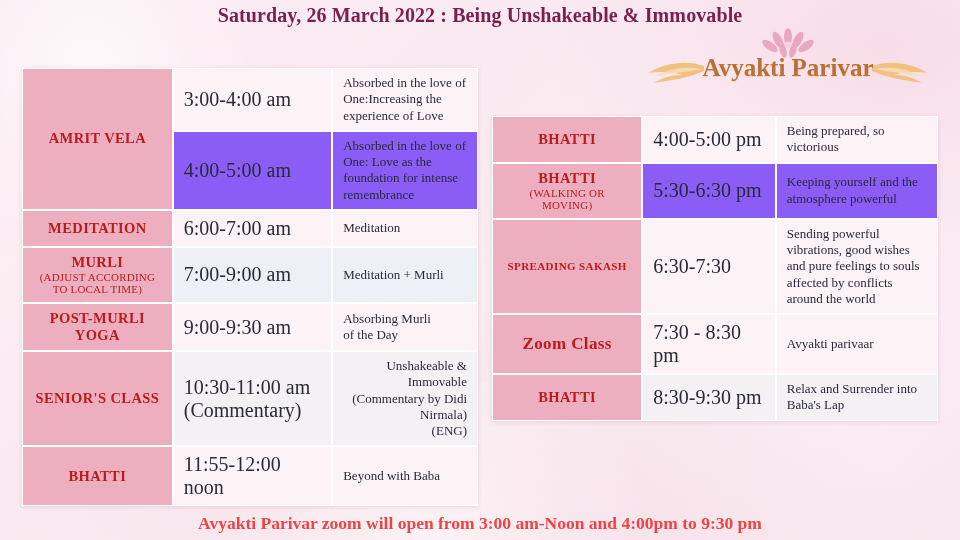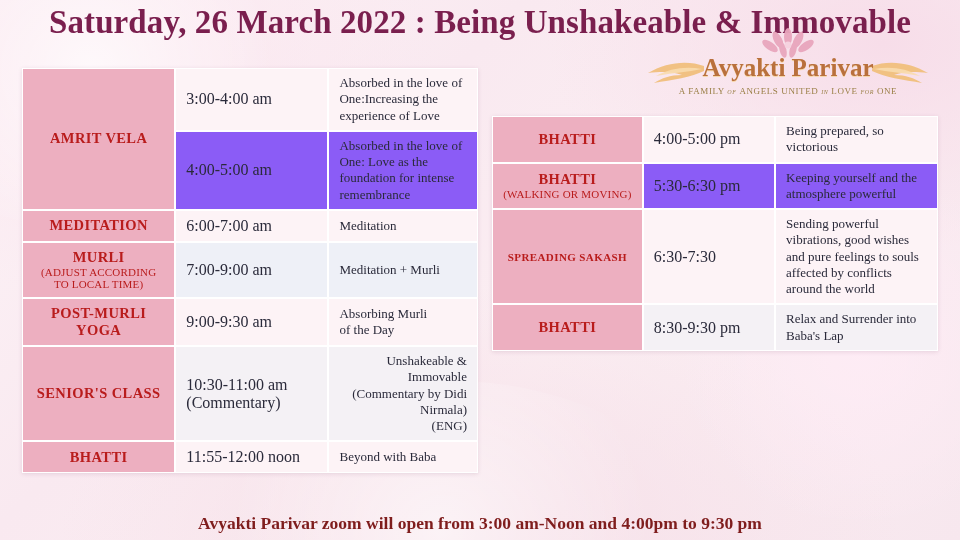--- a/index.html
+++ b/index.html
@@ -29,21 +29,21 @@
             background: radial-gradient(circle, rgba(255,236,246,0.8) 0%, rgba(255,236,246,0) 70%); }
   .glow-3 { left: 180px; bottom: -140px; width: 520px; height: 300px;
             background: radial-gradient(circle, rgba(255,255,255,0.6) 0%, rgba(255,255,255,0) 70%); }
 
   #title {
     position: absolute;
     top: 4px;
     left: 0;
     width: 960px;
     text-align: center;
-    font-size: 33px;
+    font-size: 20px;
     font-weight: bold;
     color: #7a1f4e;
     letter-spacing: 0.1px;
     font-family: "Liberation Serif", serif;
   }
 
   #logo {
     position: absolute;
     left: 648px;
     top: 28px;
@@ -112,21 +112,21 @@
   }
   .c-label .sub {
     display: block;
     font-size: 11px;
     line-height: 1.15;
     font-weight: normal;
     letter-spacing: 0.2px;
   }
   .c-time {
     color: #2a2a3a;
-    font-size: 16px;
+    font-size: 20px;
     text-align: left;
   }
   .c-desc {
     color: #2a2a3a;
     font-size: 13px;
     line-height: 1.25;
     text-align: left;
   }
   .bg-a { background: #fdf3f6; }
   .bg-b { background: #8b5cf6; }
@@ -134,21 +134,21 @@
   .bg-d { background: #f4f1f5; }
 
   #footer {
     position: absolute;
     left: 0;
     bottom: 6px;
     width: 960px;
     text-align: center;
     font-size: 17.5px;
     font-weight: bold;
-    color: #7f1d1d;
+    color: #ef4444;
     font-family: "Liberation Serif", serif;
   }
 </style>
 </head>
 <body>
 
 <div class="glow glow-1"></div>
 <div class="glow glow-2"></div>
 <div class="glow glow-3"></div>
 
@@ -169,21 +169,20 @@
   </svg>
   <svg class="wing left" viewBox="0 0 62 26">
     <path d="M60 6 C44 0 22 2 4 13 C20 11 30 12 38 15 C26 15 18 18 10 23 C28 20 48 17 60 11 Z" fill="#f0bf7c" opacity="0.95"></path>
     <path d="M58 9 C42 6 26 8 12 16 C28 13 44 12 58 9 Z" fill="#f8dcae" opacity="0.9"></path>
   </svg>
   <svg class="wing right" viewBox="0 0 62 26">
     <path d="M2 6 C18 0 40 2 58 13 C42 11 32 12 24 15 C36 15 44 18 52 23 C34 20 14 17 2 11 Z" fill="#f0bf7c" opacity="0.95"></path>
     <path d="M4 9 C20 6 36 8 50 16 C34 13 18 12 4 9 Z" fill="#f8dcae" opacity="0.9"></path>
   </svg>
   <div class="brand">Avyakti Parivar</div>
-  <div class="tagline"><span>A FAMILY </span><span class="em">of </span><span>ANGELS UNITED </span><span class="em">in </span><span>LOVE </span><span class="em">for </span><span>ONE</span></div>
 </div>
 
 <table class="sched" id="left-table" style="left:22px; top:68px; width:456px;">
   <tbody>
       <tr>
     <td class="c-label" rowspan="2" style="width:148px;">AMRIT VELA</td>
     <td class="c-time bg-a" style="width:150px;">3:00-4:00 am</td>
     <td class="c-desc bg-a" style="width:152px;">Absorbed in the love of One:Increasing the experience of Love</td>
   </tr>
   <tr>
@@ -231,20 +230,25 @@
     <td class="c-label"><span>BHATTI</span><span class="sub">(WALKING OR MOVING)</span></td>
     <td class="c-time bg-b">5:30-6:30 pm</td>
     <td class="c-desc bg-b">Keeping yourself and the atmosphere powerful</td>
   </tr>
   <tr>
     <td class="c-label" style="font-size:11px;font-variant:normal;">SPREADING SAKASH</td>
     <td class="c-time bg-a">6:30-7:30</td>
     <td class="c-desc bg-a">Sending powerful vibrations, good wishes and pure feelings to souls affected by conflicts around the world</td>
   </tr>
   <tr>
+    <td class="c-label" style="font-size:17px;font-variant:normal;font-weight:bold;">Zoom Class</td>
+    <td class="c-time bg-a">7:30 - 8:30 pm</td>
+    <td class="c-desc bg-a">Avyakti parivaar</td>
+  </tr>
+  <tr>
     <td class="c-label">BHATTI</td>
     <td class="c-time bg-d">8:30-9:30 pm</td>
     <td class="c-desc bg-d">Relax and Surrender into Baba's Lap</td>
   </tr>
 </tbody>
   </table>
 
 <div id="footer">Avyakti Parivar zoom will open from 3:00 am-Noon  and 4:00pm to 9:30 pm</div>
 
 </body></html>

